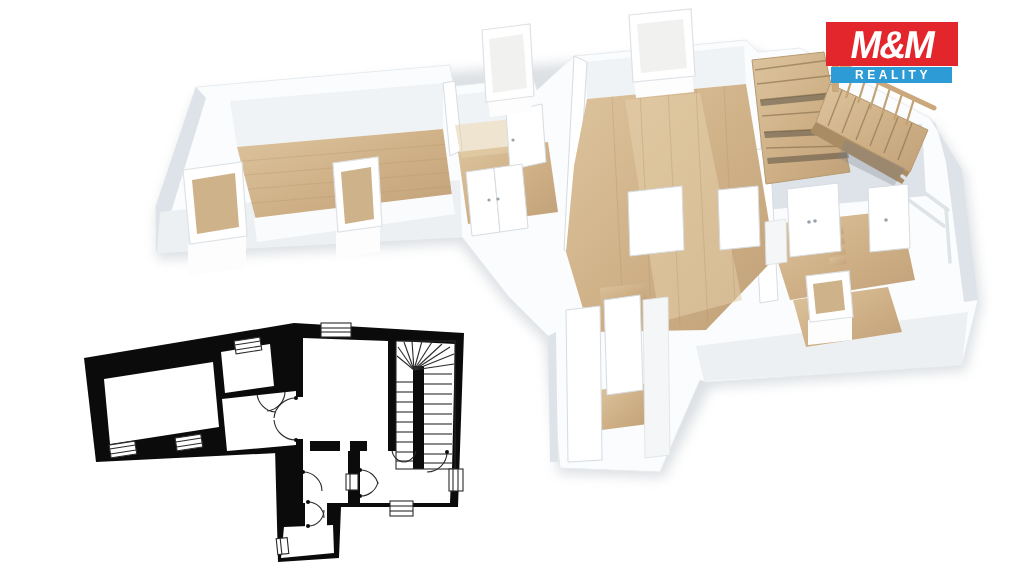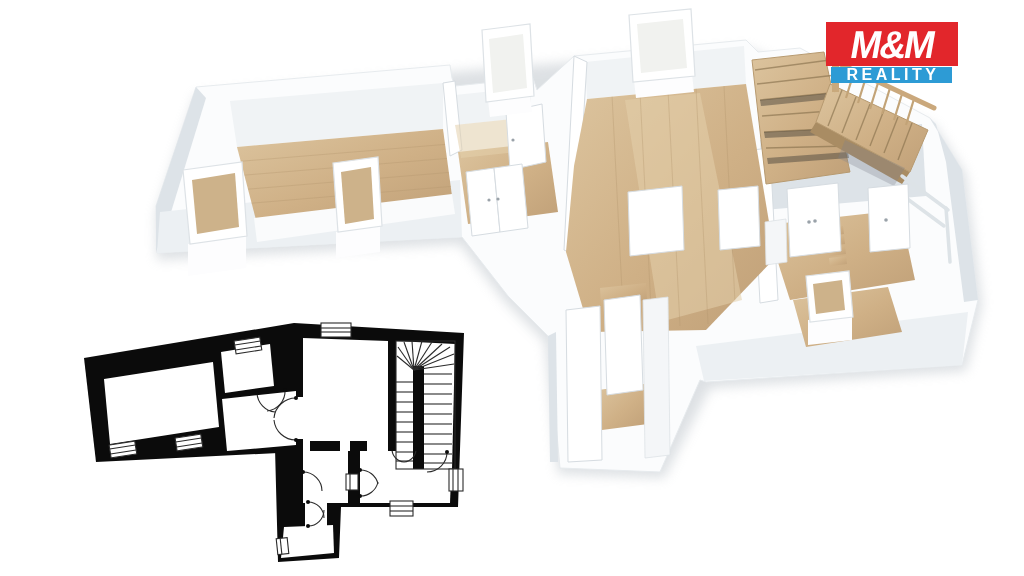--- a/index.html
+++ b/index.html
@@ -44,21 +44,21 @@
   .logo-red span{
     color:var(--logo-text,#fff);font-weight:bold;font-size:37px;line-height:1;
     transform:skewX(-10deg) scaleY(1.05);letter-spacing:-2px;
   }
   .logo-blue{
     width:121px;height:16px;margin-left:5px;margin-top:1px;
     background:var(--logo-blue,#2d9bd5);
     display:flex;align-items:center;justify-content:center;
   }
   .logo-blue span{
-    color:var(--logo-text,#fff);font-weight:bold;font-size:16px;line-height:1;
+    color:var(--logo-text,#fff);font-weight:bold;font-size:12px;line-height:1;
     letter-spacing:3.5px;padding-left:3px;
   }
 </style>
 </head>
 <body>
 
 <div class="stage">
 <svg viewBox="0 0 1024 576" width="1024" height="576">
   <defs>
     <linearGradient id="woodg" x1="0" y1="0" x2="1" y2="1">

